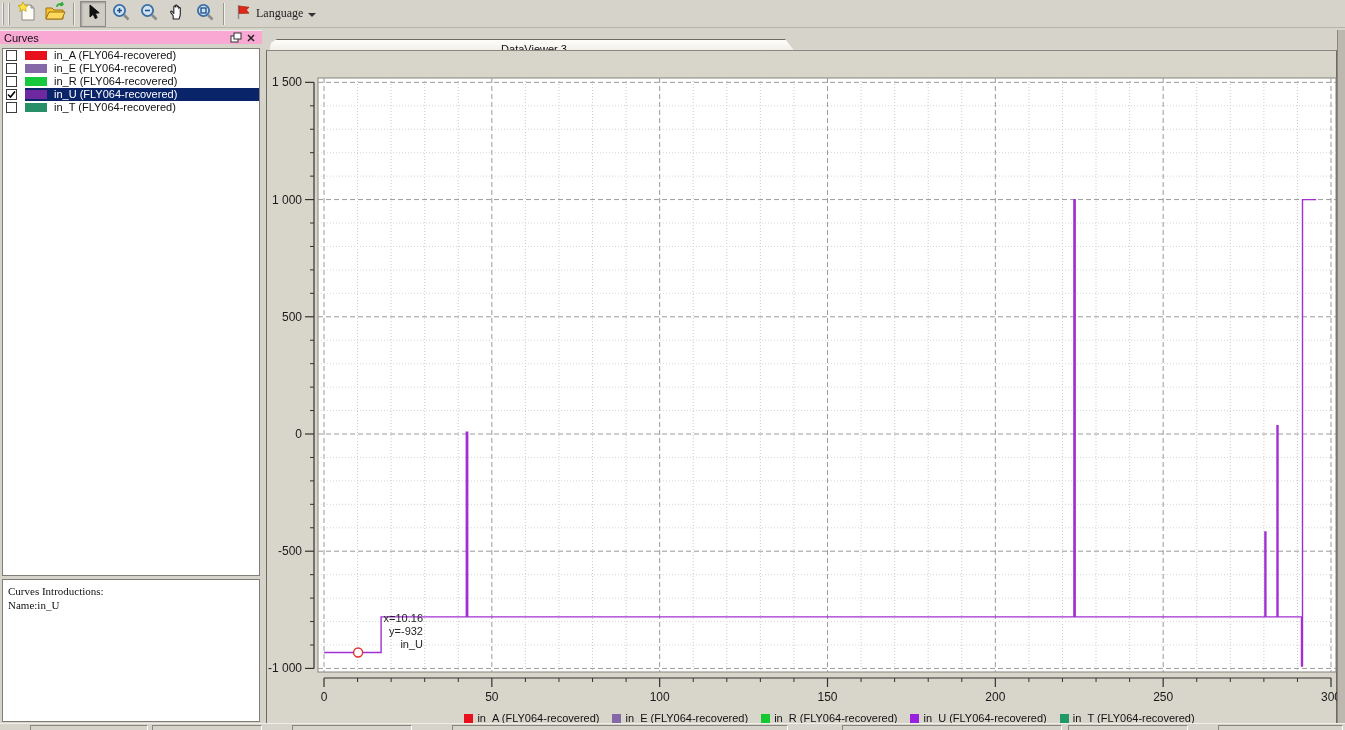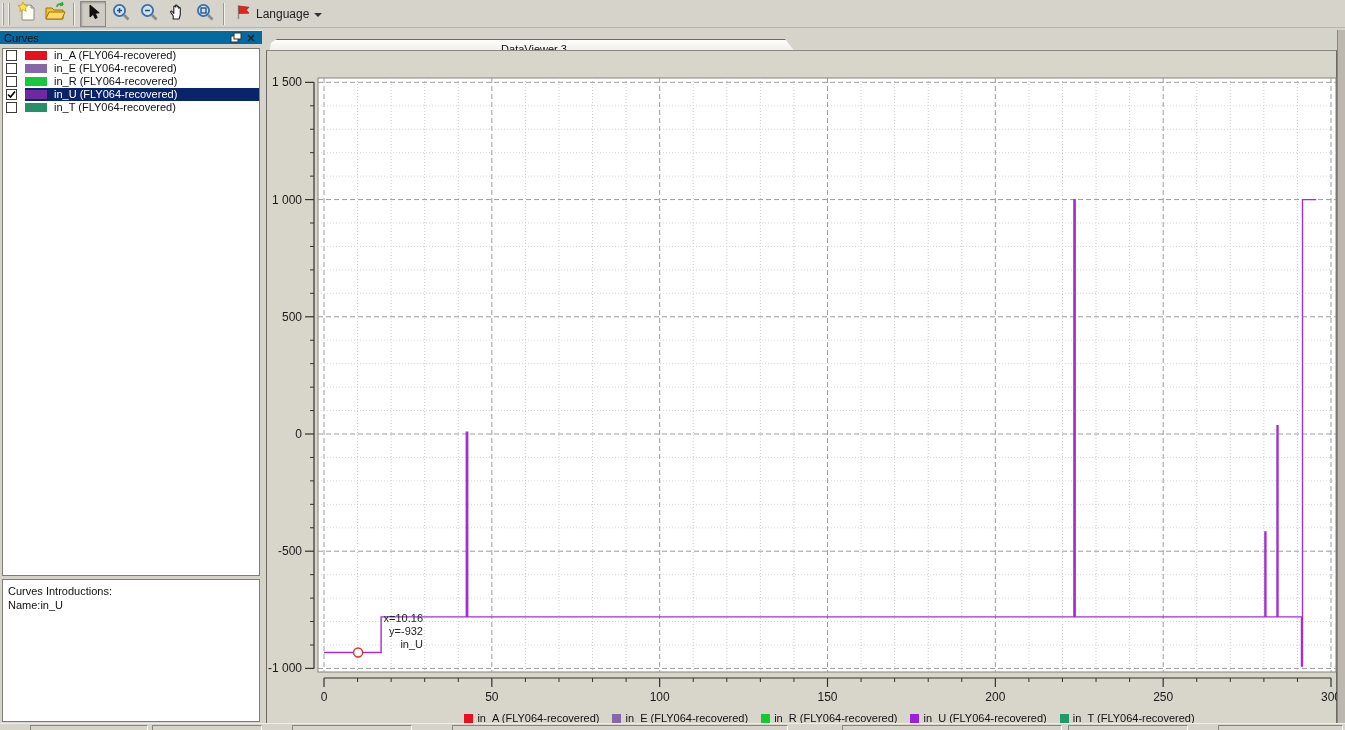--- a/index.html
+++ b/index.html
@@ -2,50 +2,50 @@
 <html><head>
 <meta charset="utf-8">
 <style>
   * { margin:0; padding:0; box-sizing:border-box; }
   html,body { width:1345px; height:730px; overflow:hidden;
     font-family:"Liberation Sans", sans-serif; background:#d6d3ca; color:#111; }
   .abs { position:absolute; }
 
   
   #toolbar { left:0; top:0; width:1345px; height:28px; background:#d6d3ca;
-    border-bottom:1px solid #b7b4ab; display:flex; align-items:center; }
+    border-bottom:1px solid #b7b4ab; display:flex; align-items:center;font-family:Liberation Serif, serif; }
   .grip { width:8px; height:22px; margin:0 3px 0 2px;
     border-left:2px ridge #efefef; border-right:2px ridge #efefef; }
   .tbtn { width:26px; height:26px; display:flex; align-items:center; justify-content:center;
     margin:0 1px; }
   .tbtn.pressed { border:1px solid #8a8a8a; background:#cfccc3;
     box-shadow:inset 1px 1px 2px rgba(0,0,0,.25); }
   .tsep { width:2px; height:22px; margin:0 4px;
     border-left:1px solid #9a978e; border-right:1px solid #f2f0ea; }
   #language-btn { display:flex; align-items:center; gap:5px; height:24px; padding:0 6px;
     font-size:12px; color:#222; }
   .caret { width:0; height:0; border-left:4px solid transparent; border-right:4px solid transparent;
     border-top:4px solid #333; margin-top:2px; }
 
   
-  #curves-titlebar { left:0; top:30px; width:262px; height:14px; background:#0369a1;
+  #curves-titlebar { left:0; top:30px; width:262px; height:14px; background:#f9a8d4;
     display:flex; align-items:center; font-size:11px; padding:0 4px; border-top:1px solid #efede7; }
   #curves-titlebar .sp { flex:1; }
   .mini-btn { width:15px; height:14px; display:flex; align-items:center; justify-content:center; }
   #curves-list { left:2px; top:48px; width:258px; height:528px; background:#fff;
     border:1px solid #7f7d76; overflow:hidden; }
   .crow { height:13px; display:flex; align-items:center; font-size:11px; line-height:13px;
     padding-left:3px; white-space:nowrap; }
   .crow .cbx { width:11px; height:11px; background:#fff; border:1px solid #3c3c3c;
     margin-right:8px; flex:0 0 auto; display:flex; align-items:center; justify-content:center; }
   .crow .swatch { width:22px; height:9px; margin-right:7px; flex:0 0 auto; }
   .crow.selected .rowlabel-wrap { background:#0a246a; color:#fff; }
   .rowlabel-wrap { display:flex; align-items:center; flex:1; height:13px; }
   #curves-intro { left:2px; top:579px; width:258px; height:143px; background:#fff;
-    border:1px solid #7f7d76; font-size:11px; padding:4px 5px; line-height:14px; }
+    border:1px solid #7f7d76; font-size:11px; padding:4px 5px; line-height:14px;font-family:Liberation Serif, serif; }
 
   
   #tabbar { left:266px; top:31px; width:1071px; height:19px;margin-top:8px; }
   #tab-dataviewer { position:absolute; left:2px; top:0; width:532px; height:19px;
     background:linear-gradient(#fefefc,#e9e6dd);
     clip-path:polygon(0 100%, 3px 4px, 9px 0, calc(100% - 15px) 0, 100% 100%);
     border:1px solid #6c6a63; display:flex; align-items:center; justify-content:center;
     font-size:11px; }
   #chart-panel { left:266px; top:50px; width:1071px; height:673px; background:#d8d5cb;
     border-left:1px solid #6c6a63; border-right:1px solid #6c6a63; border-top:1px solid #8a8880; }

